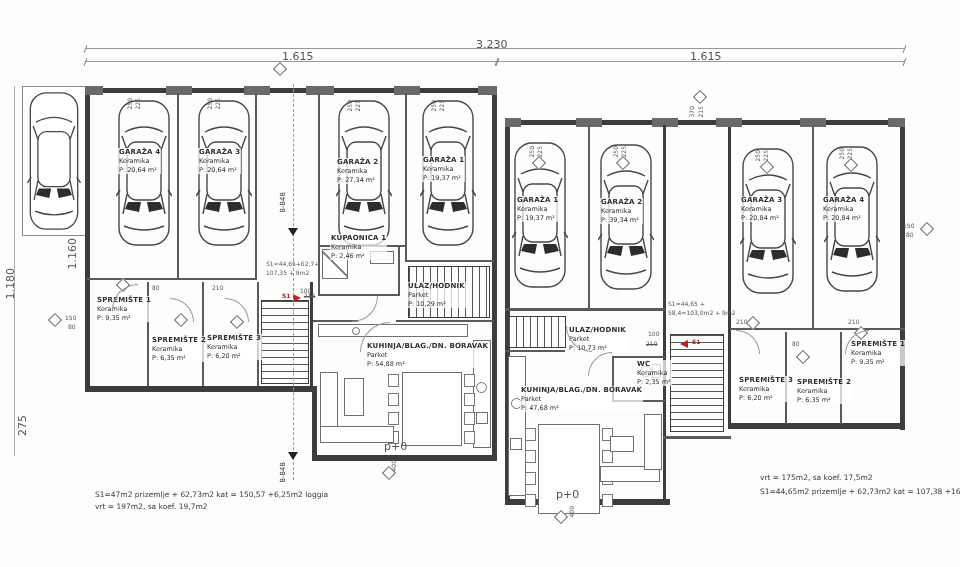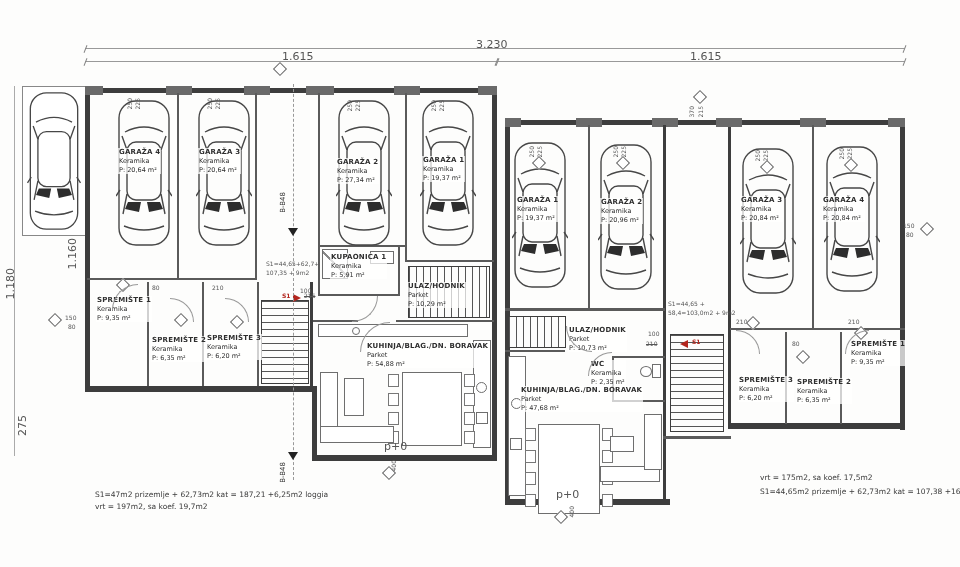--- a/index.html
+++ b/index.html
@@ -227,24 +227,24 @@
   <div class="room-label" style="left:151px;top:336px">
     <div class="rname">SPREMIŠTE 2</div>
     <div>Keramika</div>
     <div>P: 6,35 m²</div>
   </div>
   <div class="room-label" style="left:206px;top:334px">
     <div class="rname">SPREMIŠTE 3</div>
     <div>Keramika</div>
     <div>P: 6,20 m²</div>
   </div>
-  <div class="room-label" style="left:330px;top:253px">
+  <div class="room-label" style="left:330px;top:234px">
     <div class="rname">KUPAONICA 1</div>
     <div>Keramika</div>
-    <div>P: 5,91 m²</div>
+    <div>P: 2,46 m²</div>
   </div>
   <div class="room-label" style="left:407px;top:282px">
     <div class="rname">ULAZ/HODNIK</div>
     <div>Parket</div>
     <div>P: 10,29 m²</div>
   </div>
   <div class="room-label" style="left:366px;top:342px">
     <div class="rname">KUHINJA/BLAG./DN. BORAVAK</div>
     <div>Parket</div>
     <div>P: 54,88 m²</div>
@@ -411,38 +411,38 @@
     </div>
 
   <div class="room-label" style="left:516px;top:196px">
     <div class="rname">GARAŽA 1</div>
     <div>Keramika</div>
     <div>P: 19,37 m²</div>
   </div>
   <div class="room-label" style="left:600px;top:198px">
     <div class="rname">GARAŽA 2</div>
     <div>Keramika</div>
-    <div>P: 20,96 m²</div>
+    <div>P: 39,34 m²</div>
   </div>
   <div class="room-label" style="left:740px;top:196px">
     <div class="rname">GARAŽA 3</div>
     <div>Keramika</div>
     <div>P: 20,84 m²</div>
   </div>
   <div class="room-label" style="left:822px;top:196px">
     <div class="rname">GARAŽA 4</div>
     <div>Keramika</div>
     <div>P: 20,84 m²</div>
   </div>
   <div class="room-label" style="left:568px;top:326px">
     <div class="rname">ULAZ/HODNIK</div>
     <div>Parket</div>
     <div>P: 10,73 m²</div>
   </div>
-  <div class="room-label" style="left:590px;top:360px">
+  <div class="room-label" style="left:636px;top:360px">
     <div class="rname">WC</div>
     <div>Keramika</div>
     <div>P: 2,35 m²</div>
   </div>
   <div class="room-label" style="left:520px;top:386px">
     <div class="rname">KUHINJA/BLAG./DN. BORAVAK</div>
     <div>Parket</div>
     <div>P: 47,68 m²</div>
   </div>
   <div class="room-label" style="left:738px;top:376px">
@@ -496,18 +496,18 @@
   <div class="dia" style="left:856px;top:328px"></div>
   <div class="dia" style="left:556px;top:512px"></div>
 
   <div class="arc" style="left:736px;top:330px;width:24px;height:24px;transform:rotate(90deg)"></div>
   <div class="arc" style="left:845px;top:330px;width:24px;height:24px"></div>
   <div class="arc" style="left:588px;top:352px;width:24px;height:24px"></div>
   <div class="arc" style="left:566px;top:326px;width:26px;height:26px;transform:rotate(270deg)"></div>
 
   <span class="dim" style="left:556px;top:488px">p+0</span>
 
-  <span class="note" style="left:95px;top:490px">S1=47m2 prizemlje + 62,73m2 kat = 187,21 +6,25m2 loggia</span>
+  <span class="note" style="left:95px;top:490px">S1=47m2 prizemlje + 62,73m2 kat = 150,57 +6,25m2 loggia</span>
   <span class="note" style="left:95px;top:502px">vrt = 197m2, sa koef. 19,7m2</span>
   <span class="note" style="left:760px;top:487px">S1=44,65m2 prizemlje + 62,73m2 kat = 107,38 +16,6m2 loggia</span>
   <span class="note" style="left:760px;top:473px">vrt = 175m2, sa koef. 17,5m2</span>
 
 </div>
 
 </body></html>

